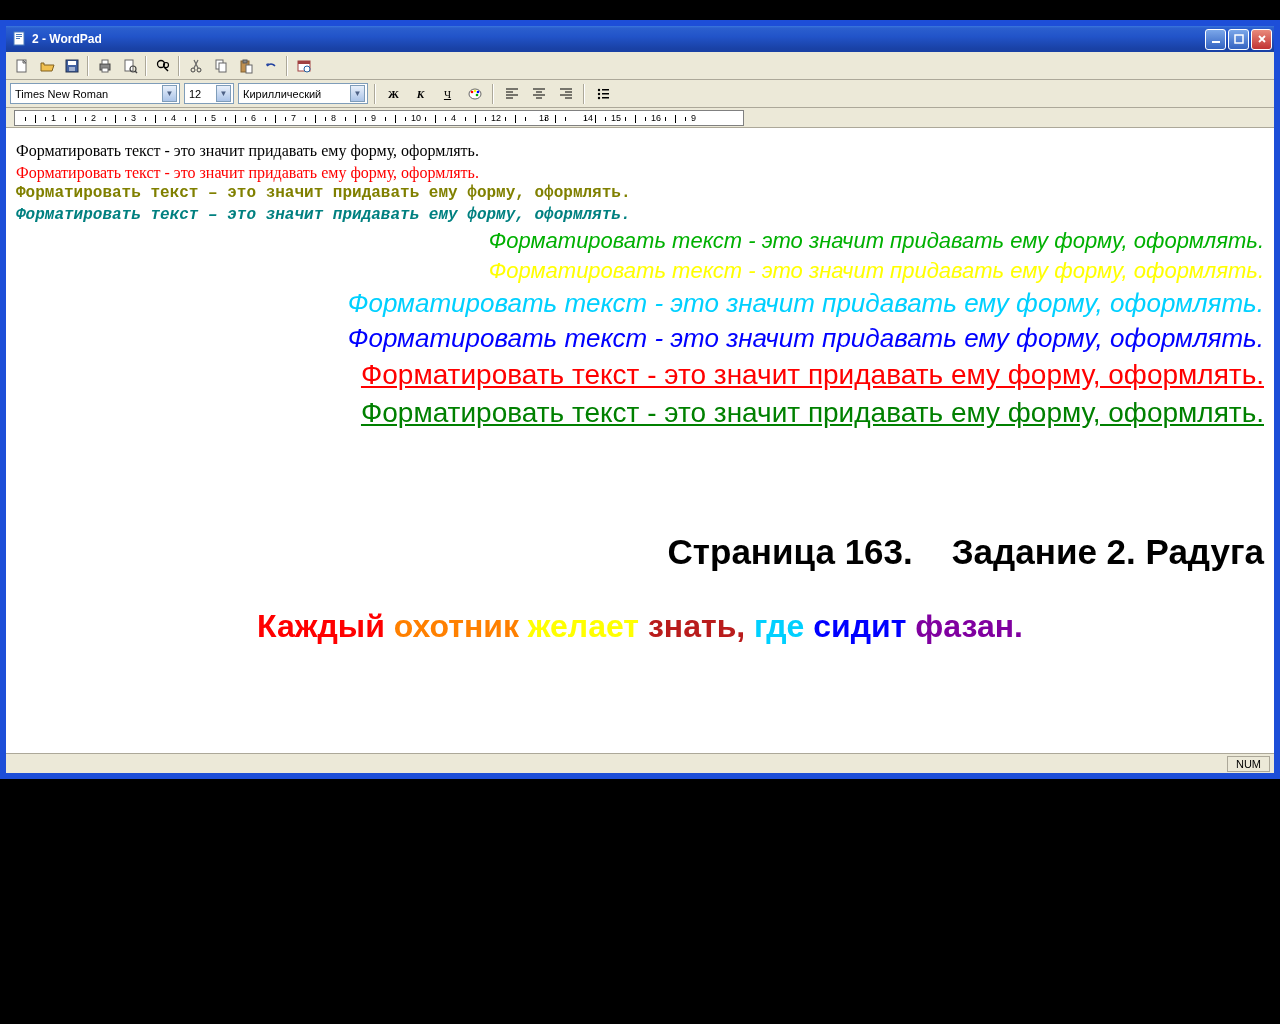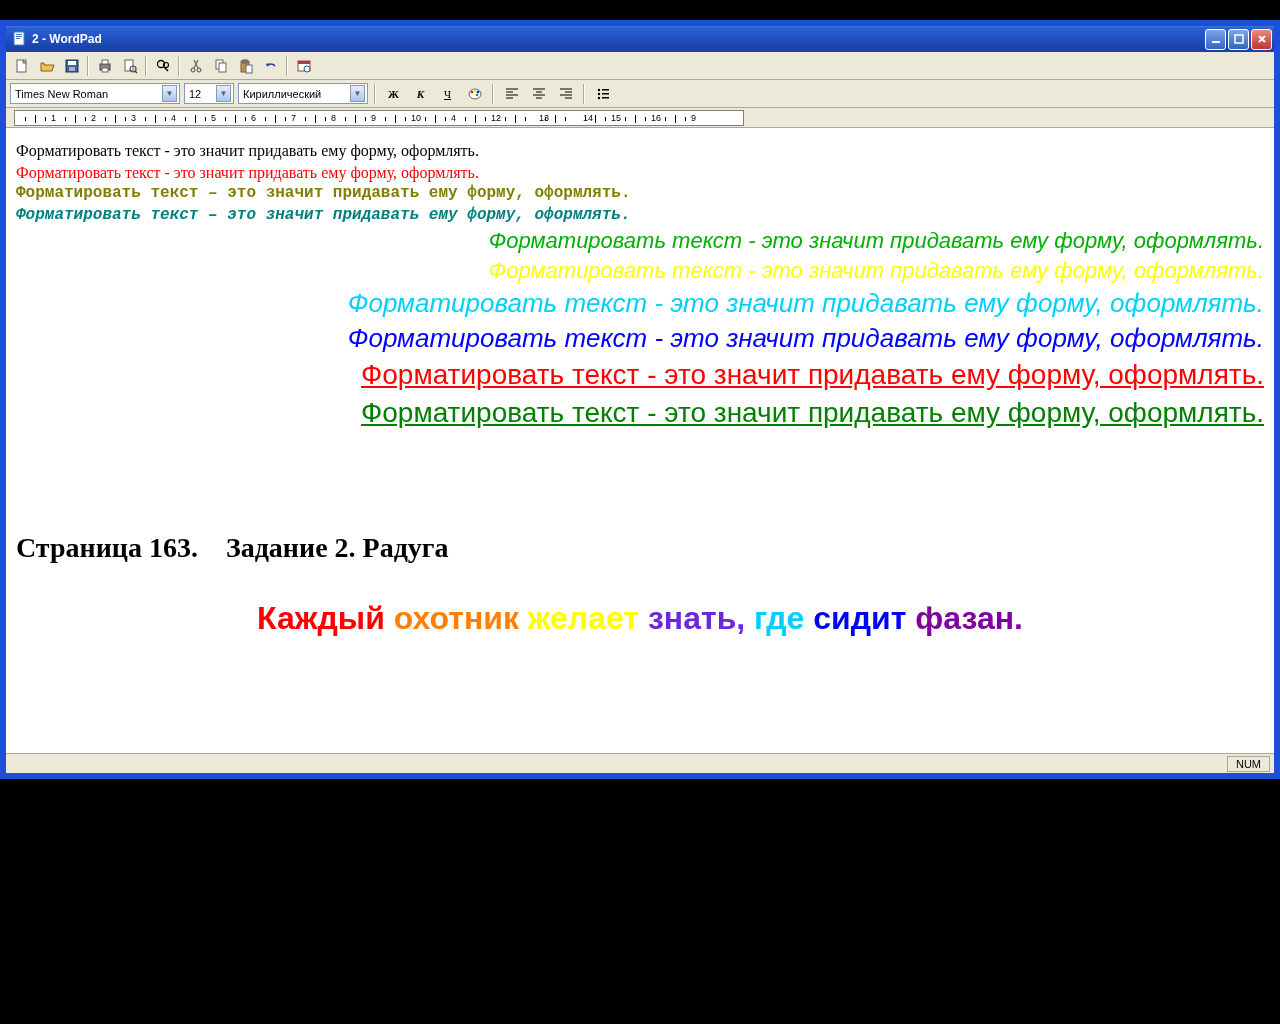--- a/index.html
+++ b/index.html
@@ -22,21 +22,21 @@
 .combo .dd { width: 15px; height: 17px; background: linear-gradient(to bottom, #e8f0fb, #abc4e8); border: 1px solid #7f9db9; margin-left: 4px; display: flex; align-items: center; justify-content: center; font-size: 8px; color: #4d6185; }
 .fmtbtn { width: 23px; height: 22px; display: flex; align-items: center; justify-content: center; border: 1px solid transparent; font-family: 'Times New Roman', serif; }
 .ruler { height: 20px; background: #ece9d8; border-bottom: 1px solid #aca899; position: relative; padding-left: 8px; font-size: 9px; color: #000; display: flex; align-items: center; overflow: hidden; }
 .ruler-inner { height: 16px; background: #fff; border: 1px solid #808080; flex: 0 0 730px; position: relative; }
 .ruler-tick { position: absolute; top: 2px; font-size: 9px; }
 .document { flex: 1; background: #fff; overflow: auto; padding: 12px 10px; }
 .statusbar { height: 20px; background: #ece9d8; border-top: 1px solid #aca899; display: flex; align-items: center; padding: 0 4px; font-size: 11px; }
 .statusbar .st-main { flex: 1; margin-top: 48px; }
 .statusbar .st-cell { border: 1px solid #aca899; padding: 0 8px; margin-left: 0; height: 16px; display: flex; align-items: center; }
 .h1 { font-family: 'Times New Roman', serif; font-size: 33px; font-weight: bold; text-align: center; margin-bottom: 28px; }
-.h2 { font-family: Liberation Serif, serif; font-size: 28px; font-weight: bold; text-align: left; margin: 100px 0 36px; }
+.h2 { font-family: Liberation Sans, sans-serif; font-size: 35px; font-weight: bold; text-align: right; margin: 100px 0 36px; }
 .ln { font-family: 'Times New Roman', serif; font-size: 16px; font-weight: normal; line-height: 1.35; }
 .mono { font-family: 'Courier New', monospace; font-size: 16px; font-weight: bold; }
 .arial { font-family: Arial, sans-serif; }
 .ital { font-style: italic; }
 .ul { text-decoration: underline; }
 .right { text-align: right; }
 .rainbow { font-family: Arial, sans-serif; font-size: 32px; font-weight: bold; text-align: center; }
 svg { display: block; }
 </style>
 </head>
@@ -292,21 +292,21 @@
     <div class="ln arial ital right" style="font-size:22px;color:#ffff00">Форматировать текст - это значит придавать ему форму, оформлять.</div>
     <div class="ln arial ital right" style="font-size:26px;color:#00d0ff">Форматировать текст - это значит придавать ему форму, оформлять.</div>
     <div class="ln arial ital right" style="font-size:26px;color:#0000ff">Форматировать текст - это значит придавать ему форму, оформлять.</div>
     <div class="ln arial ul right" style="font-size:28px;color:#ff0000">Форматировать текст - это значит придавать ему форму, оформлять.</div>
     <div class="ln arial ul right" style="font-size:28px;color:#008000">Форматировать текст - это значит придавать ему форму, оформлять.</div>
     <div class="h2">Страница 163.&nbsp;&nbsp;&nbsp;&nbsp;Задание 2. Радуга</div>
     <div class="rainbow">
       <span style="color:#ff0000">Каждый</span>
       <span style="color:#ff8000">охотник</span>
       <span style="color:#ffff00">желает</span>
-      <span style="color:#6d28d9">знать,</span>
+      <span style="color:#b91c1c">знать,</span>
       <span style="color:#00d0ff">где</span>
       <span style="color:#0000ff">сидит</span>
       <span style="color:#8000a0">фазан.</span>
     </div>
   </div>
 
   <div class="statusbar">
     <div class="st-main">Для вывода справки нажмите &lt;F1&gt;</div>
     <div class="st-cell">NUM</div>
   </div>

